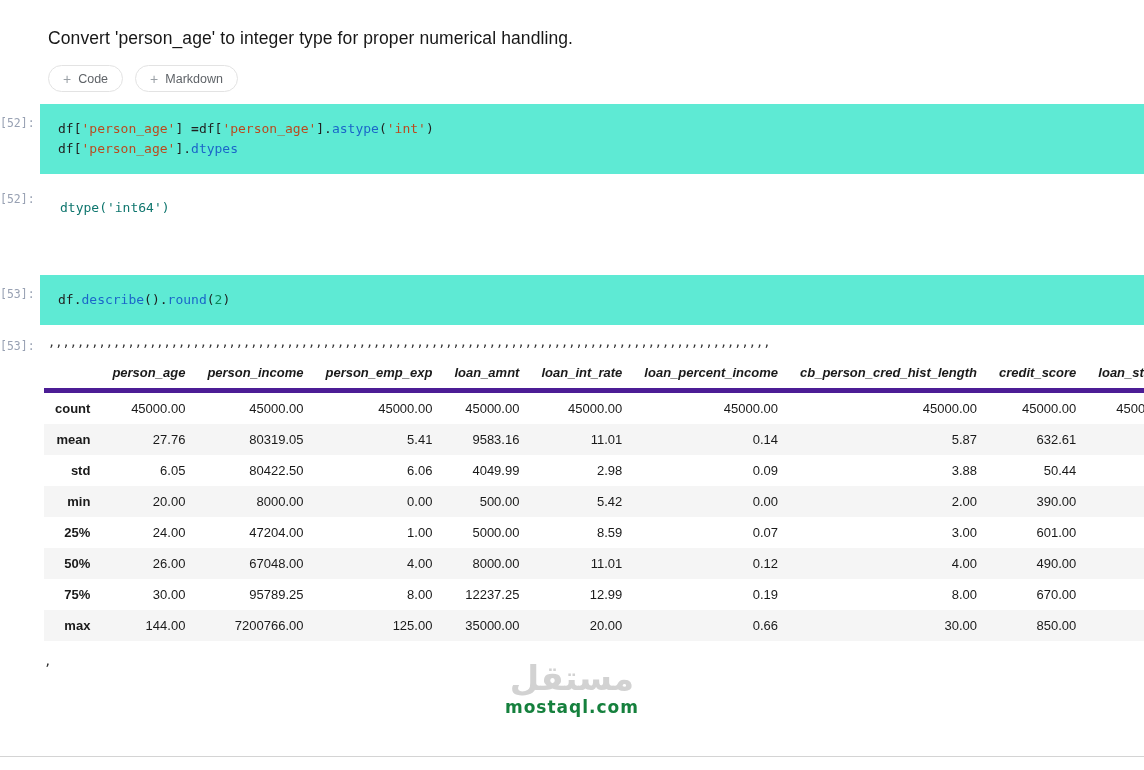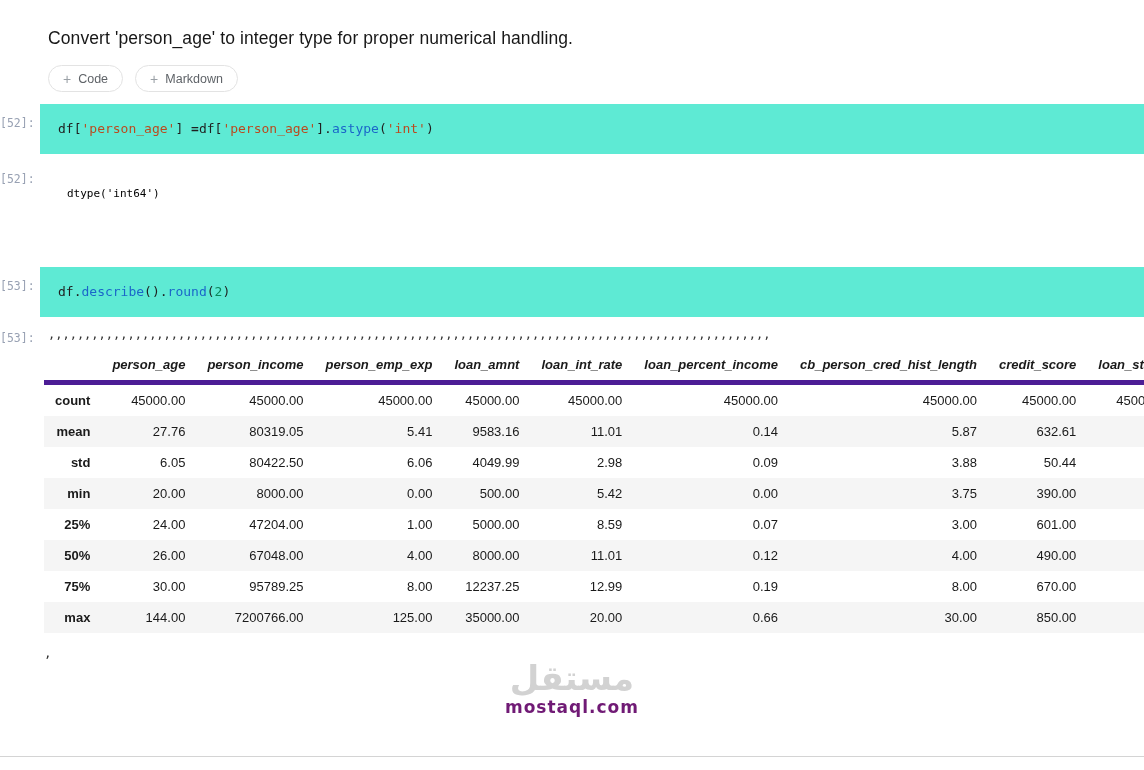--- a/index.html
+++ b/index.html
@@ -73,25 +73,25 @@
     white-space: pre;
   }
   .tok-plain { color: #1f1f1f; }
   .tok-str   { color: #ba4a1f; }
   .tok-func  { color: #1b66c9; }
   .tok-num   { color: #098658; }
   .tok-op    { color: #1f1f1f; font-weight: 700; }
   
   .output-row { margin-top: 14px; }
   .plain-output {
-    margin: 15px;
+    margin: 8px;
     padding: 4px 0 0 12px;
     font-family: "DejaVu Sans Mono", monospace;
-    font-size: 11px;
-    color: #000000;
+    font-size: 13px;
+    color: #0f766e;
   }
   .df-output { flex: 1; min-width: 0; padding-left: 4px; }
   .commas-line {
     margin: 0 0 8px 4px;
     font-family: "DejaVu Sans Mono", monospace;
     font-size: 12px;
     color: #333333;
     white-space: pre;
     overflow: hidden;
   }
@@ -135,21 +135,21 @@
     font-family: "DejaVu Sans", sans-serif;
     font-size: 34px;
     font-weight: 700;
     color: #d2d2d2;
     line-height: 1.0;
   }
   .wm-en {
     font-family: "DejaVu Sans", sans-serif;
     font-size: 17px;
     font-weight: 700;
-    color: #701a75;
+    color: #15803d;
     letter-spacing: 1px;
     margin-top: 2px;
   }
   .bottom-divider {
     position: absolute;
     left: 0;
     top: 756px;
     width: 100%;
     height: 1px;
     background: #d4d4d4;
@@ -170,20 +170,21 @@
     <button class="pill">
       <span class="plus">+</span>
       <span>Markdown</span>
     </button>
   </div>
 
   <div class="cell-row">
     <div class="prompt">[52]:</div>
     <div class="code-box" id="code-52">
         <div class="code-line"><span class="tok-plain">df</span><span class="tok-plain">[</span><span class="tok-str">'person_age'</span><span class="tok-plain">] </span><span class="tok-op">=</span><span class="tok-plain">df</span><span class="tok-plain">[</span><span class="tok-str">'person_age'</span><span class="tok-plain">].</span><span class="tok-func">astype</span><span class="tok-plain">(</span><span class="tok-str">'int'</span><span class="tok-plain">)</span></div>
+        <div class="code-line"><span class="tok-plain">df</span><span class="tok-plain">[</span><span class="tok-str">'person_age'</span><span class="tok-plain">].</span><span class="tok-func">dtypes</span></div>
       </div>
   </div>
 
   <div class="cell-row output-row">
     <div class="prompt out-prompt">[52]:</div>
     <pre class="plain-output">dtype('int64')</pre>
   </div>
 
 
   <div class="cell-row" style="margin-top: 52px;">
@@ -250,21 +251,21 @@
               <td>0.42</td>
             </tr>
             <tr>
               <th>min</th>
               <td>20.00</td>
               <td>8000.00</td>
               <td>0.00</td>
               <td>500.00</td>
               <td>5.42</td>
               <td>0.00</td>
-              <td>3.75</td>
+              <td>2.00</td>
               <td>390.00</td>
               <td>0.00</td>
             </tr>
             <tr>
               <th>25%</th>
               <td>24.00</td>
               <td>47204.00</td>
               <td>1.00</td>
               <td>5000.00</td>
               <td>8.59</td>

